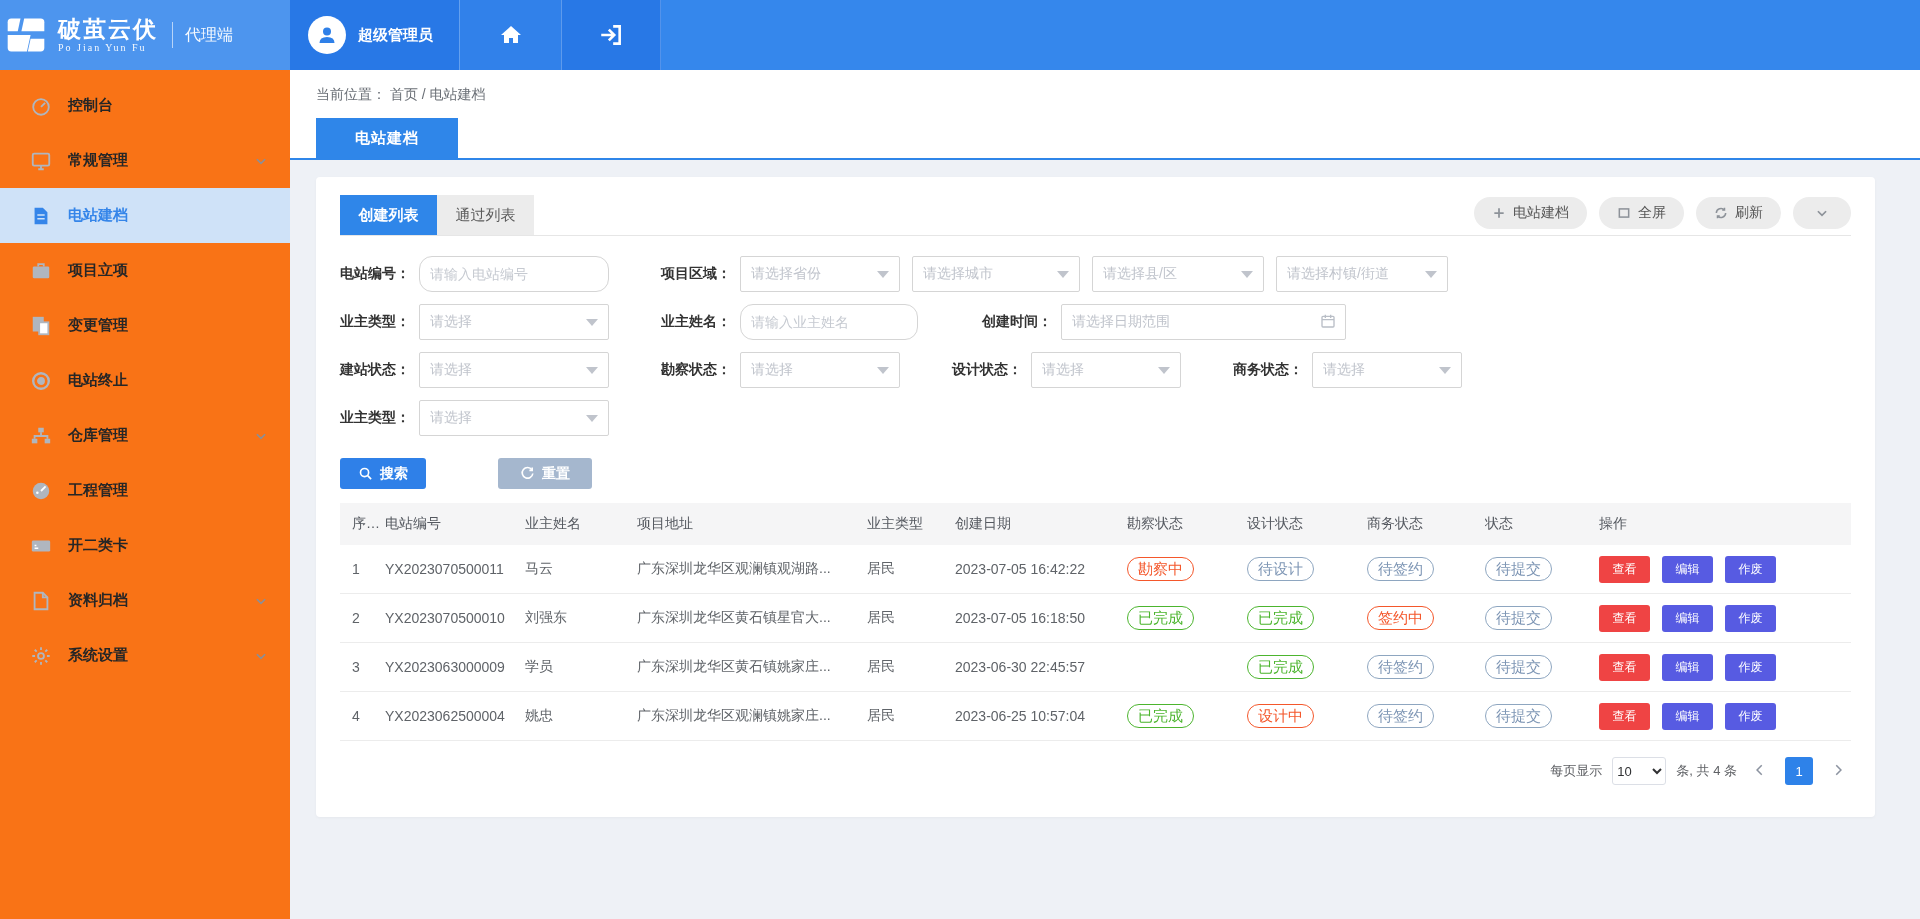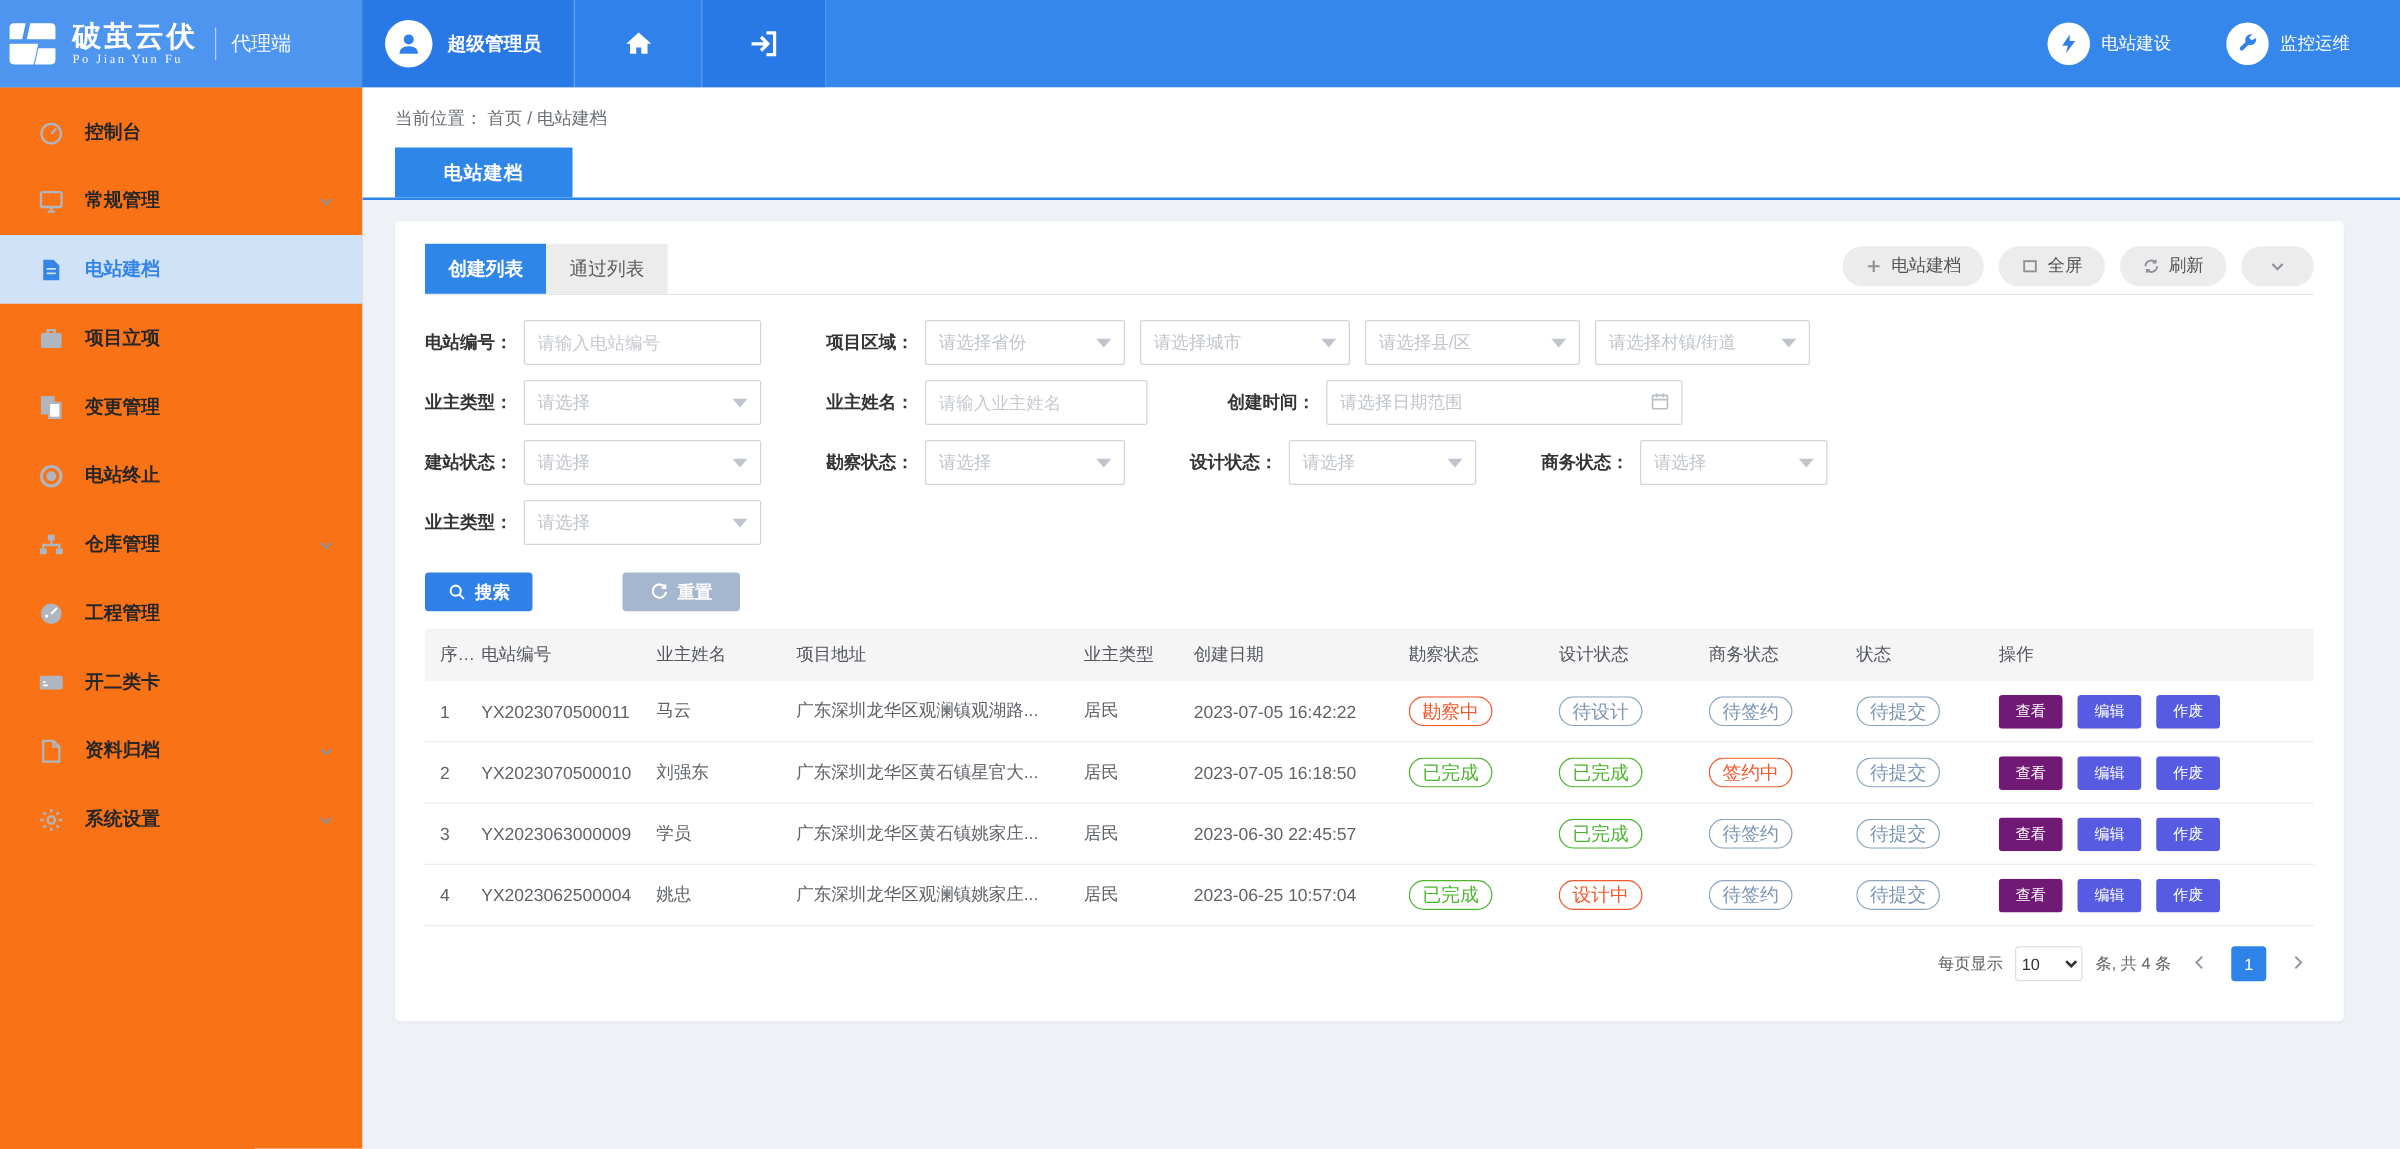--- a/index.html
+++ b/index.html
@@ -55,21 +55,21 @@
   .tool-btn.caret-only { padding:0 22px; }
 
   
   .filters { padding-top:20px; }
   .frow { display:flex; margin-bottom:12px; }
   .fgroup { display:flex; align-items:center; }
   .flabel { font-size:14px; font-weight:700; color:#333; margin-right:9px; white-space:nowrap; }
   .ctrl { height:36px; border:1px solid #d5d5d5; border-radius:2px; background:#fff; display:flex; align-items:center; padding:0 10px; font-size:14px; color:#c0c4cc; position:relative; }
   .ctrl.sel { justify-content:space-between; cursor:pointer; }
   .caret-dn { width:0; height:0; border-left:6px solid transparent; border-right:6px solid transparent; border-top:7px solid #c0c4cc; margin-left:8px; }
-  input.ctrl { color:#ef4444; }
+  input.ctrl { color:#ef4444;border-radius:13px; }
   input.ctrl::placeholder { color:#c6cad1; }
   .w190{width:190px;} .w178{width:178px;} .w160{width:160px;} .w168{width:168px;} .w172{width:172px;} .w150{width:150px;} .w285{width:285px;}
   .ml-gap{margin-left:52px;} .ml-sm{margin-left:12px;} .ml-col3{margin-left:64px;} .ml-col4{margin-left:52px;}
   .cal-ic { position:absolute; right:9px; top:8px; color:#b9bec6; }
 
   .fbtns { display:flex; gap:28px; margin:22px 0 8px; }
   .btn { height:31px; border:none; border-radius:3px; display:flex; align-items:center; gap:7px; padding:0 18px; font-size:14px; color:#fff; cursor:pointer; font-family:inherit; }
   .btn.search { background:#2f80e8; font-weight:700; }
   .btn.reset { background:#a5b7ce; font-weight:700; padding:0 22px;margin-left:44px; }
 
@@ -79,21 +79,21 @@
   .thead { background:#f5f5f6; height:42px; color:#54585f; font-size:14px; }
   .thead .td { font-weight:400; }
   .tbody .tr { height:49px; border-bottom:1px solid #ececec; font-size:14px; color:#5f6368; }
   .td { padding-right:8px; white-space:nowrap; overflow:hidden; text-overflow:ellipsis; }
   .pill { display:inline-flex; align-items:center; justify-content:center; min-width:62px; height:24px; padding:0 10px; border-radius:13px; font-size:15px; background:#fff; }
   .pill.orange { color:#f4572b; border:1px solid #f4572b; }
   .pill.green  { color:#4cb52e; border:1px solid #4cb52e; }
   .pill.steel  { color:#7e96b5; border:1px solid #8ea6c0; }
   .ops { display:flex; gap:12px; }
   .op { width:51px; height:27px; border:none; border-radius:3px; color:#fff; font-size:12px; cursor:pointer; font-family:inherit; }
-  .op.view { background:#701a75; }
+  .op.view { background:#ef4444; }
   .op.purple { background:#575be2; }
 
   
   .pager { display:flex; align-items:center; justify-content:flex-end; gap:10px; margin-top:16px; font-size:13px; color:#606266; }
   .pp-select { height:28px; width:54px; border:1px solid #dcdfe6; border-radius:3px; font-size:13px; color:#303133; font-family:inherit; background:#fff; }
   .pg-arrow { background:none; border:none; color:#8c93a0; font-size:18px; cursor:pointer; padding:0 6px; line-height:1; font-family:inherit; }
   .pg-num { width:28px; height:28px; border:none; border-radius:3px; background:#2e82e9; color:#fff; font-size:13px; cursor:pointer; margin:0 2px; font-family:inherit; }
 </style>
 </head>
 <body>
@@ -134,38 +134,20 @@
 
   <div class="seg seg-login">
     <svg width="26" height="26" viewBox="0 0 24 24">
       <path d="M3 12 h11 M10 7 l5 5 -5 5" stroke="#ffffff" stroke-width="2.4" fill="none"></path>
       <path d="M14 4 h6 v16 h-6" stroke="#ffffff" stroke-width="2.4" fill="none"></path>
     </svg>
   </div>
 
   <div class="topbar-spacer"></div>
 
-  <div class="top-nav">
-    <div class="top-nav-item">
-      <span class="circ">
-        <svg width="18" height="18" viewBox="0 0 24 24">
-            <path d="M13 2 L5 14 h6 l-2 8 10-13 h-6 Z" fill="#2f80e8"></path>
-          </svg>
-      </span>
-      <span class="lbl">电站建设</span>
-    </div>
-    <div class="top-nav-item">
-      <span class="circ">
-        <svg width="18" height="18" viewBox="0 0 24 24">
-            <path d="M21 6 a6 6 0 0 1 -8 7 L7 19 a2.2 2.2 0 0 1 -3 -3 l6 -6 a6 6 0 0 1 7 -8 l-3.4 3.4 2.8 2.8 Z" fill="#2f80e8"></path>
-          </svg>
-      </span>
-      <span class="lbl">监控运维</span>
-    </div>
-  </div>
 </div>
 
 <div class="shell">
 
   <div class="sidebar">
 
     <div class="side-item">
       <span class="sicon">
         <svg viewBox="0 0 24 24" fill="none" stroke="currentColor" stroke-width="2">
             <circle cx="12" cy="13" r="8.5"></circle>

